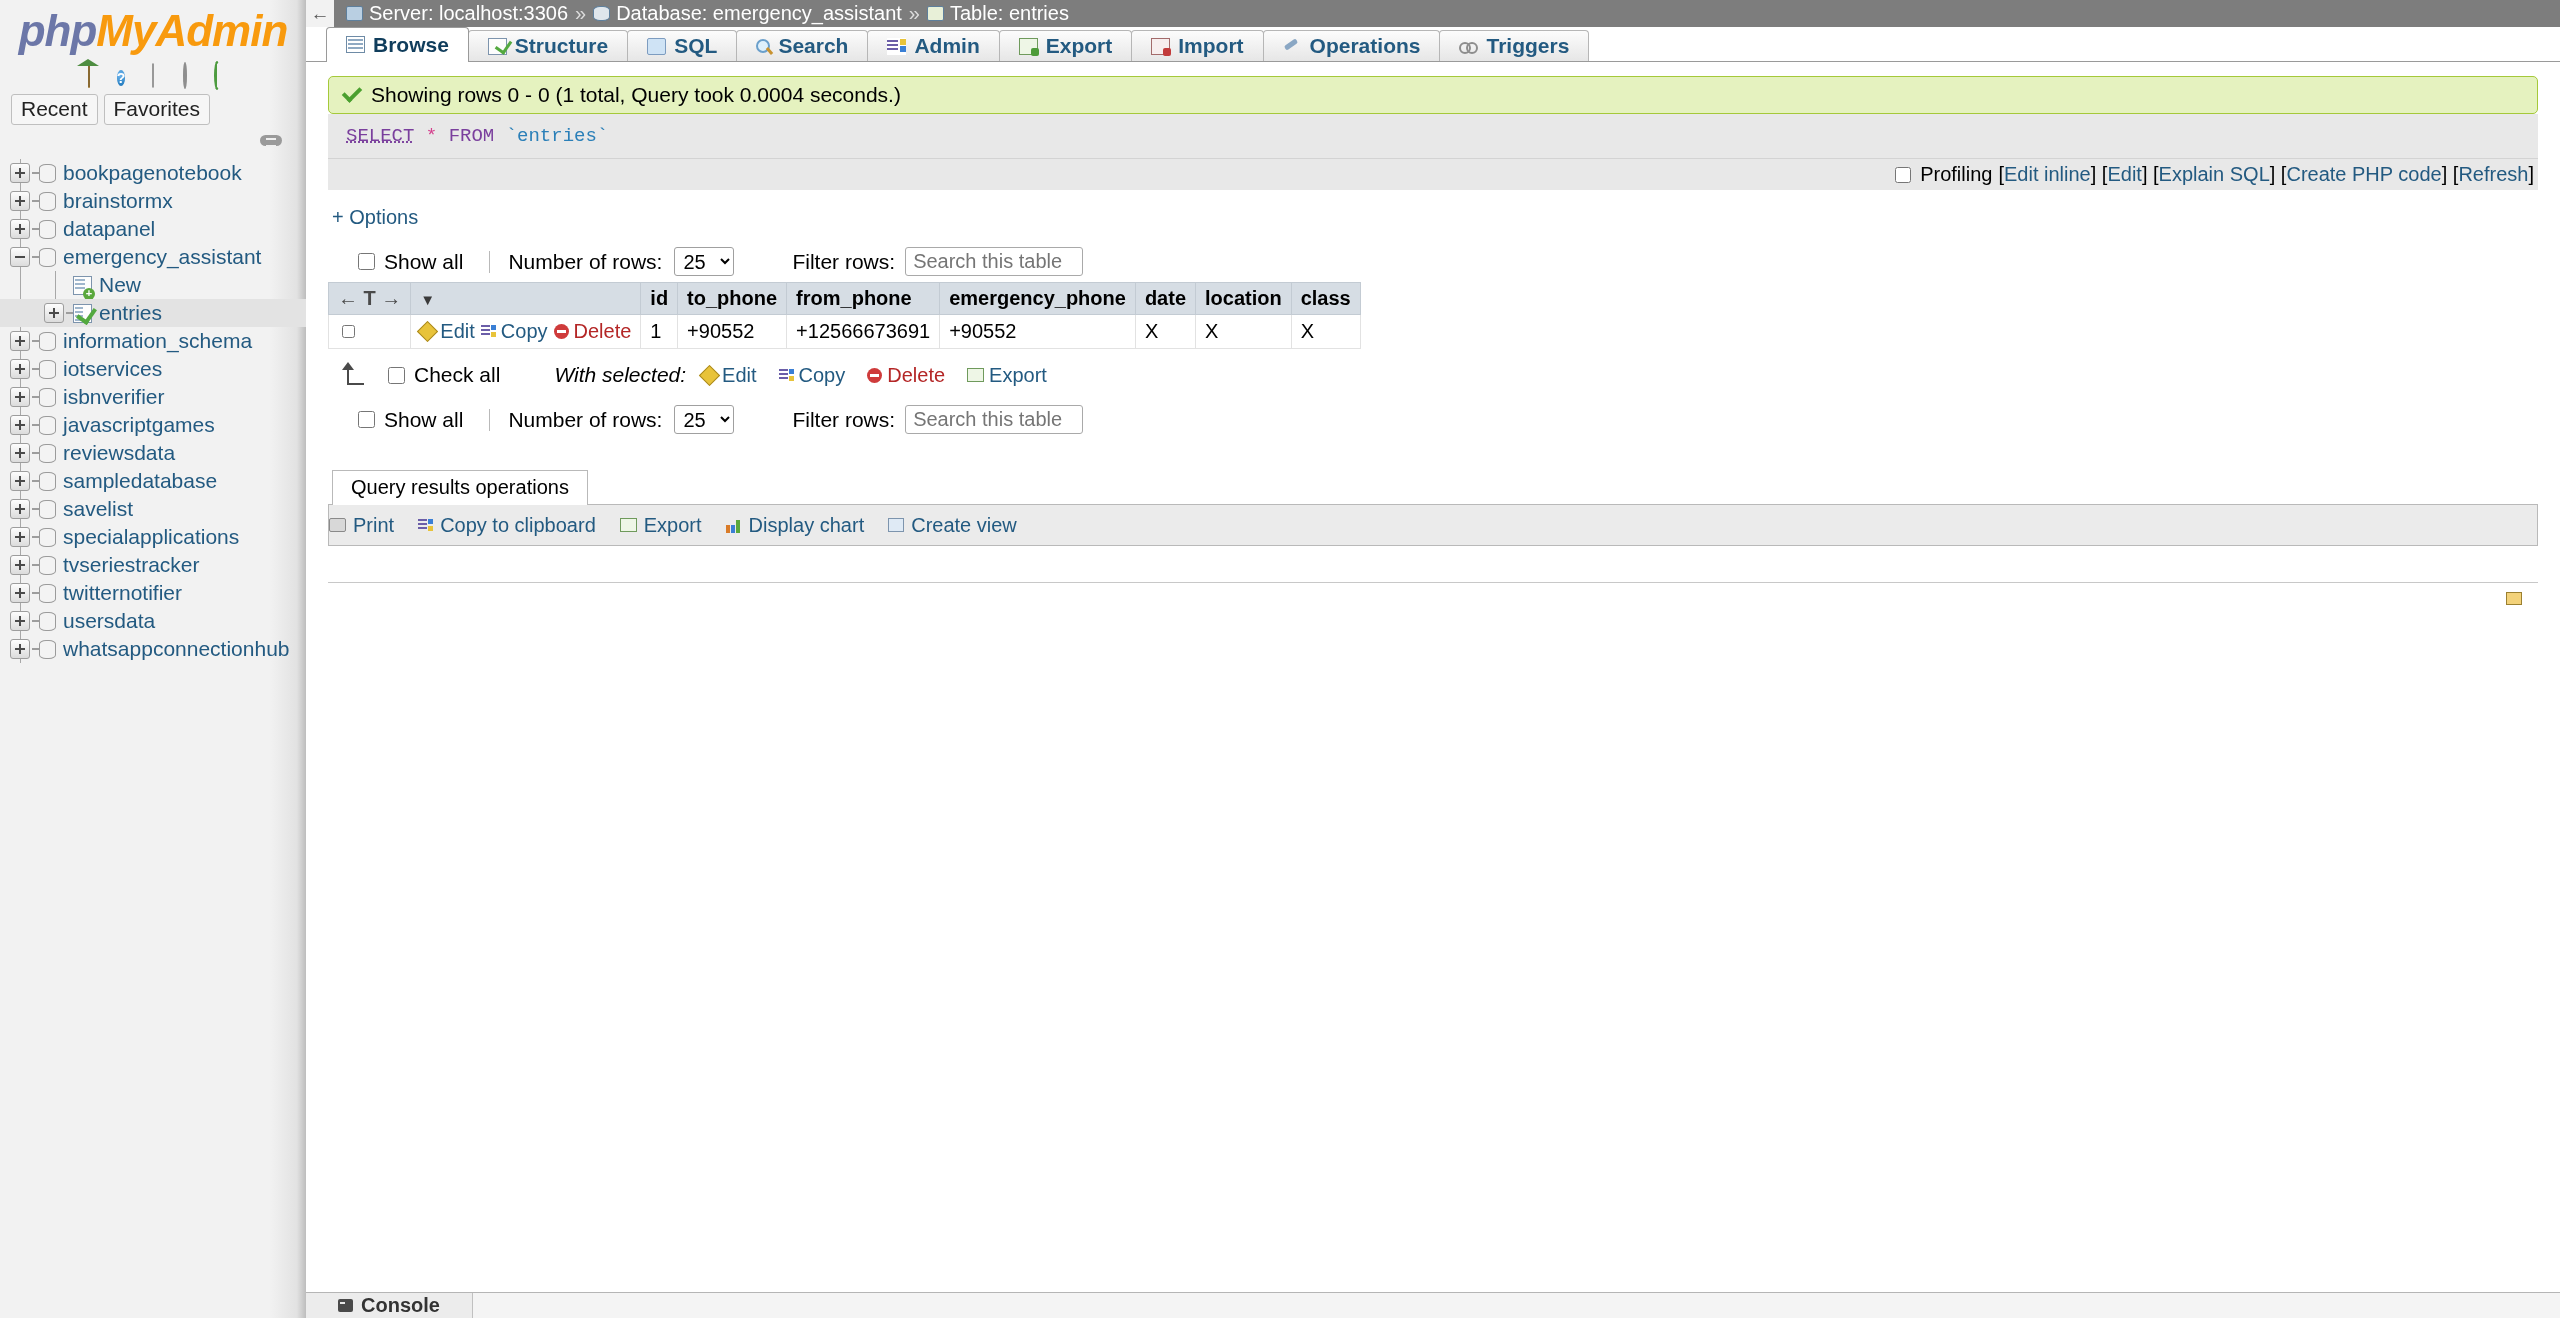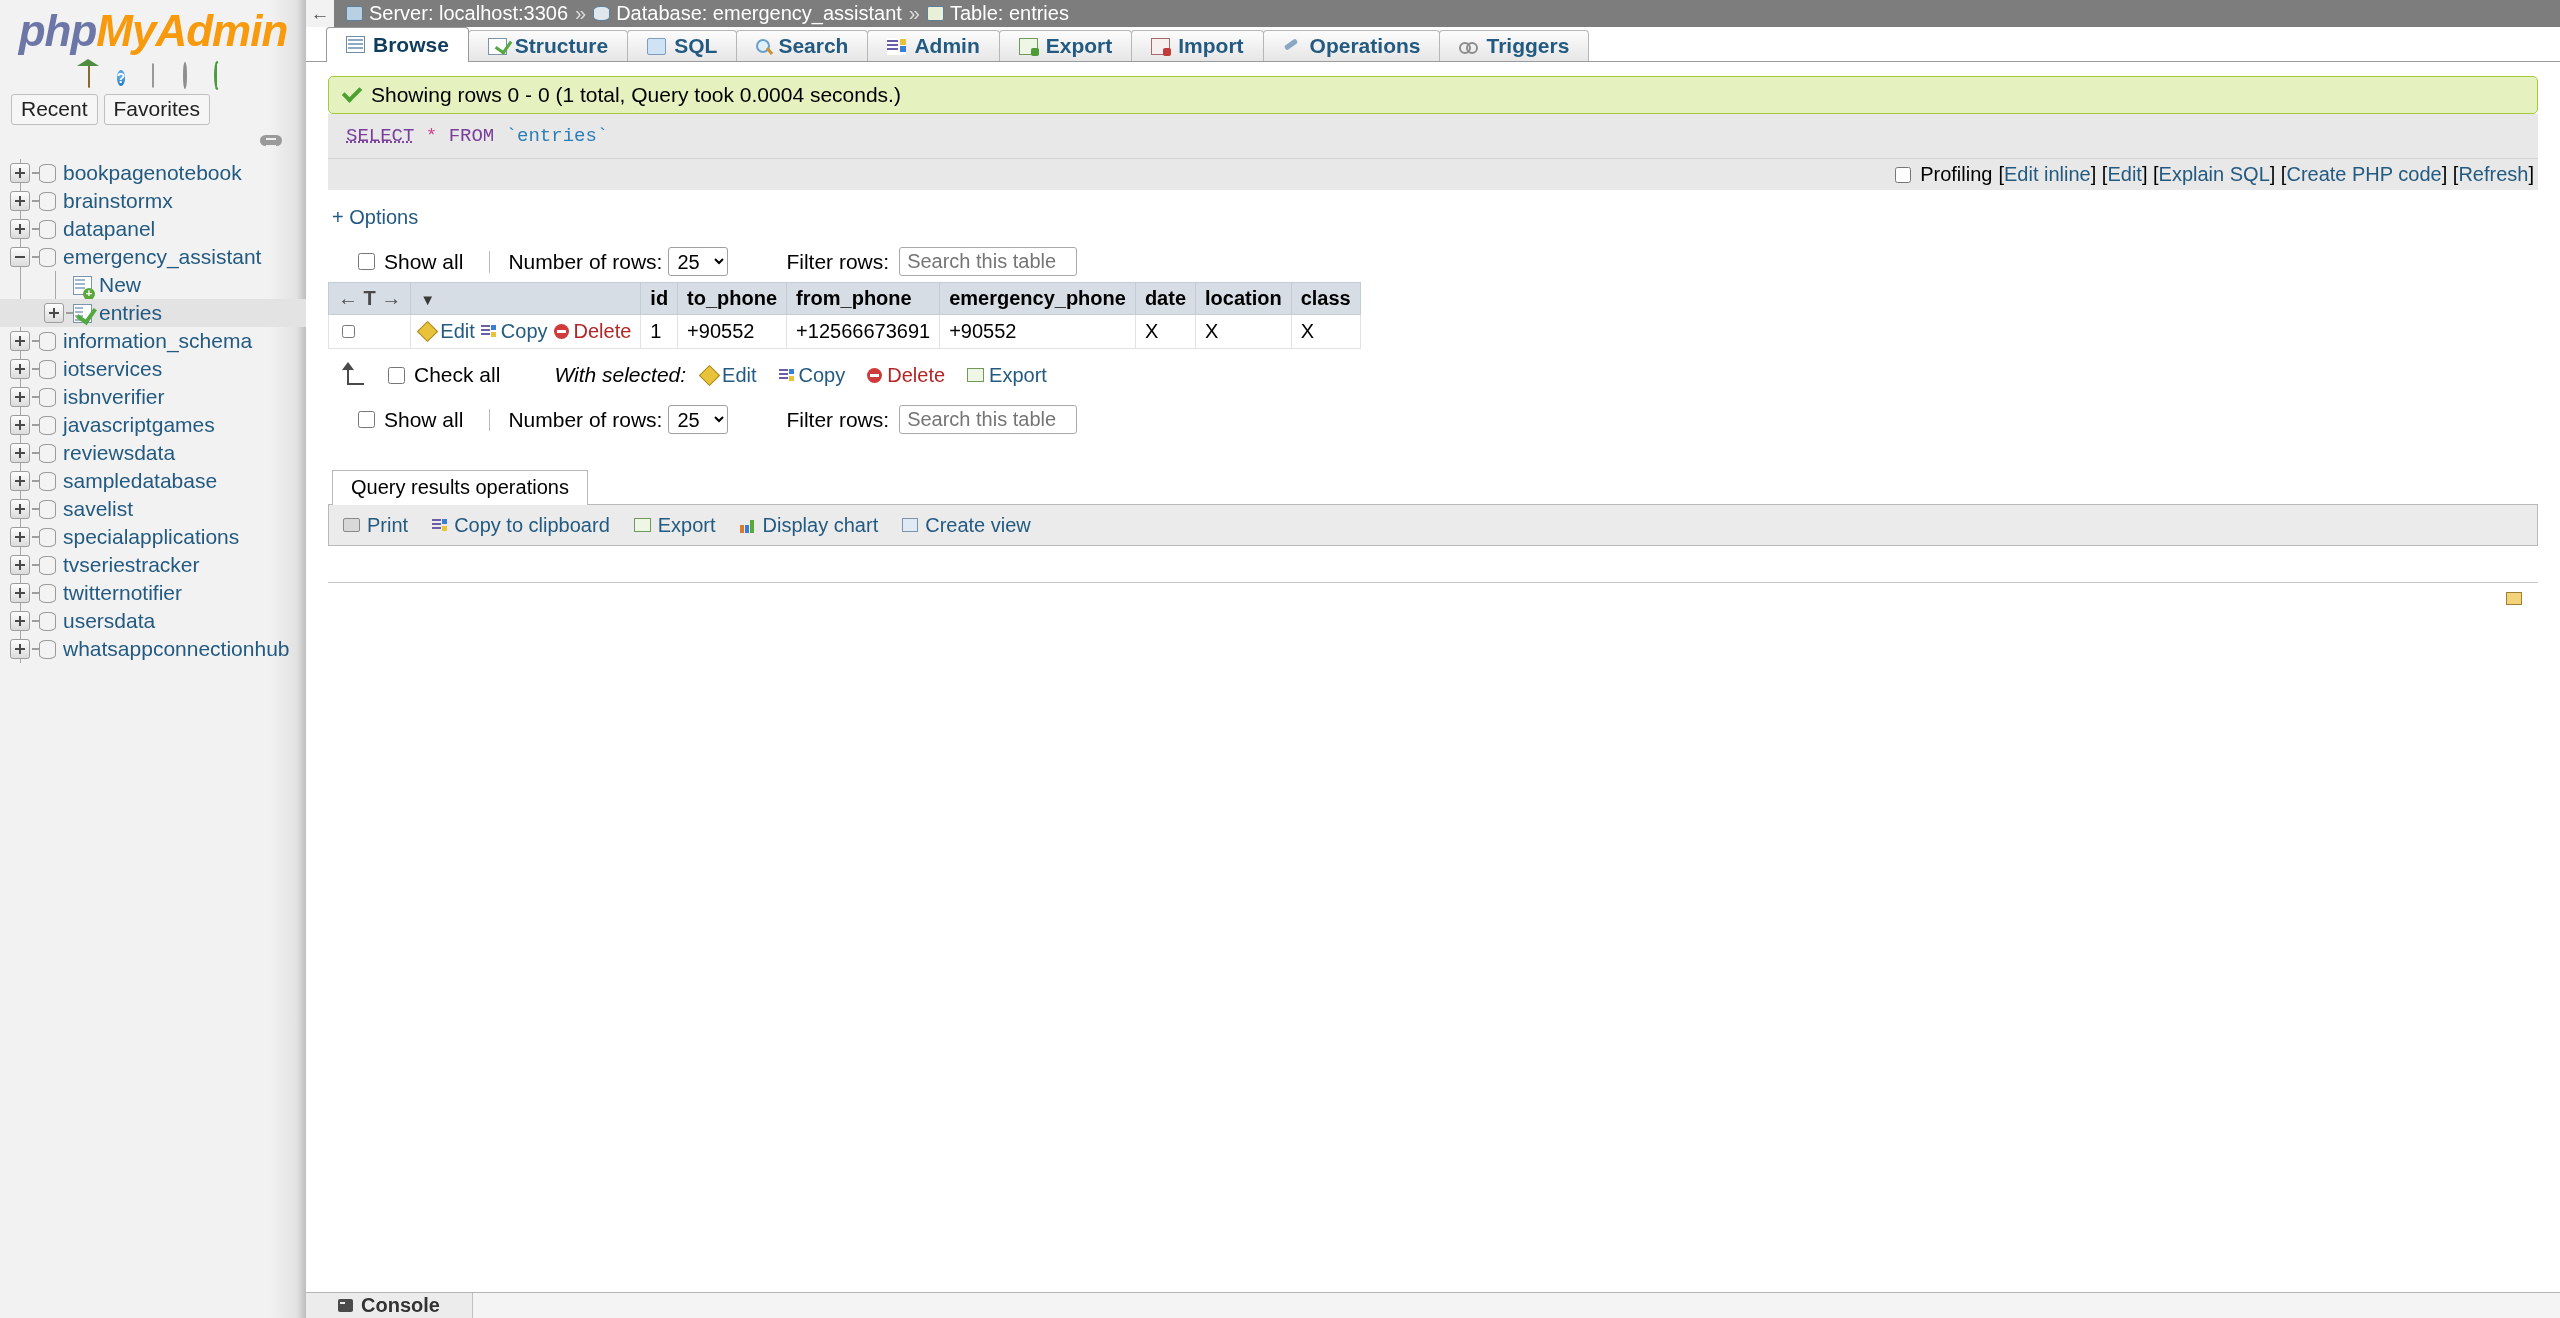--- a/index.html
+++ b/index.html
@@ -302,21 +302,21 @@
   .plink { color: #235a81; cursor: pointer; }
 
   .ctrlrow {
     display: flex; align-items: center;
     gap: 0; margin-top: 18px;
     font-size: 21px;
   }
   .ctrlrow .cb { margin: 0 9px 0 30px; width: 17px; height: 17px; }
   .showall { margin-right: 26px; }
   .vdiv { width: 1px; height: 22px; background: #b9b9b9; margin-right: 18px; }
-  .nrows-label { margin-right: 6px; }
+  .nrows-label { margin-right: 12px; }
   select.nrows {
     font-size: 20px; padding: 2px 4px; height: 29px;
     border: 1px solid #a0a0a0; border-radius: 3px; background: #fff;
     width: 60px;
   }
   .filter-label { margin-left: 58px; margin-right: 10px; }
   input.filter {
     width: 178px; height: 29px;
     border: 1px solid #a9a9a9; border-radius: 3px;
     font-size: 20px; padding: 0 7px; color: #777;
@@ -387,21 +387,20 @@
     font-size: 20px; font-weight: normal;
     position: relative; z-index: 2;
     margin-left: 4px;
   }
   .qro-body {
     border: 1px solid #b9b9b9;
     background: #ebebeb;
     height: 42px;
     display: flex; align-items: center;
     gap: 24px;
-    padding-left: 14px;
     margin-top: -1px;
   }
   .qro-act { display: flex; align-items: center; gap: 7px; color: #235a81; cursor: pointer; font-size: 20px; }
   .ic-print { width:17px;height:14px;background:#d8d8d8;border:1px solid #8a8a8a;border-radius:2px; }
   .ic-clip { width:15px;height:15px;position:relative; }
   .ic-clip::before{content:"";position:absolute;left:0;top:1px;width:9px;height:2px;background:#6b5ea8;box-shadow:0 4px 0 #6b5ea8,0 8px 0 #6b5ea8;}
   .ic-clip::after{content:"";position:absolute;right:0;top:1px;width:5px;height:5px;background:#3a7fd5;box-shadow:0 7px 0 #e8c33a;}
   .ic-exp { width:17px;height:14px;background:#eef6e6;border:1px solid #6f9a5c; }
   .ic-chart { width:16px;height:15px;position:relative; }
   .ic-chart::before{content:"";position:absolute;left:0;bottom:0;width:4px;height:8px;background:#d97b28;box-shadow:5px 0 0 -0px #3a7fd5;}

